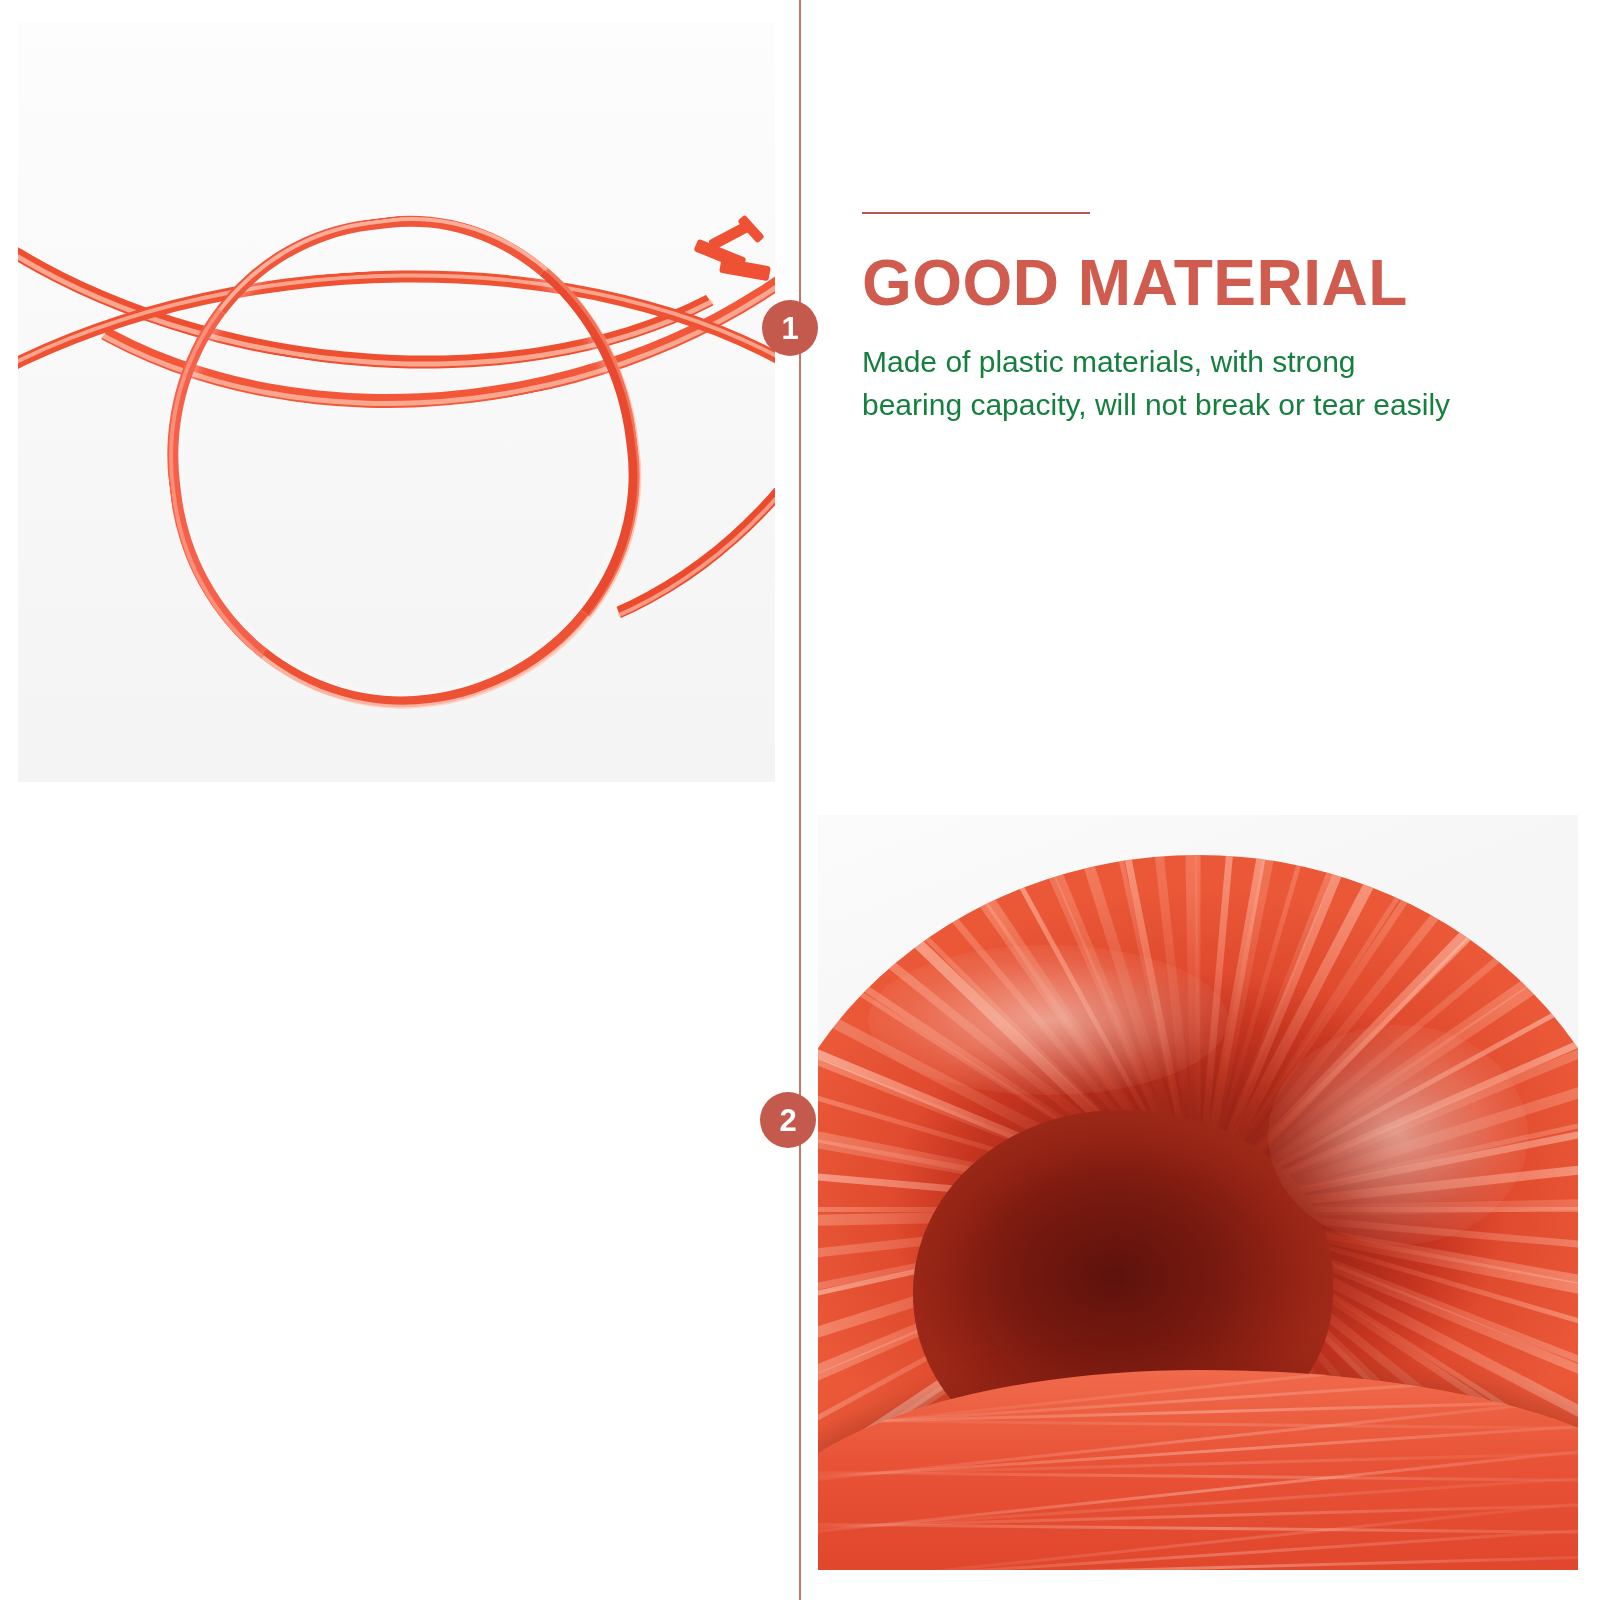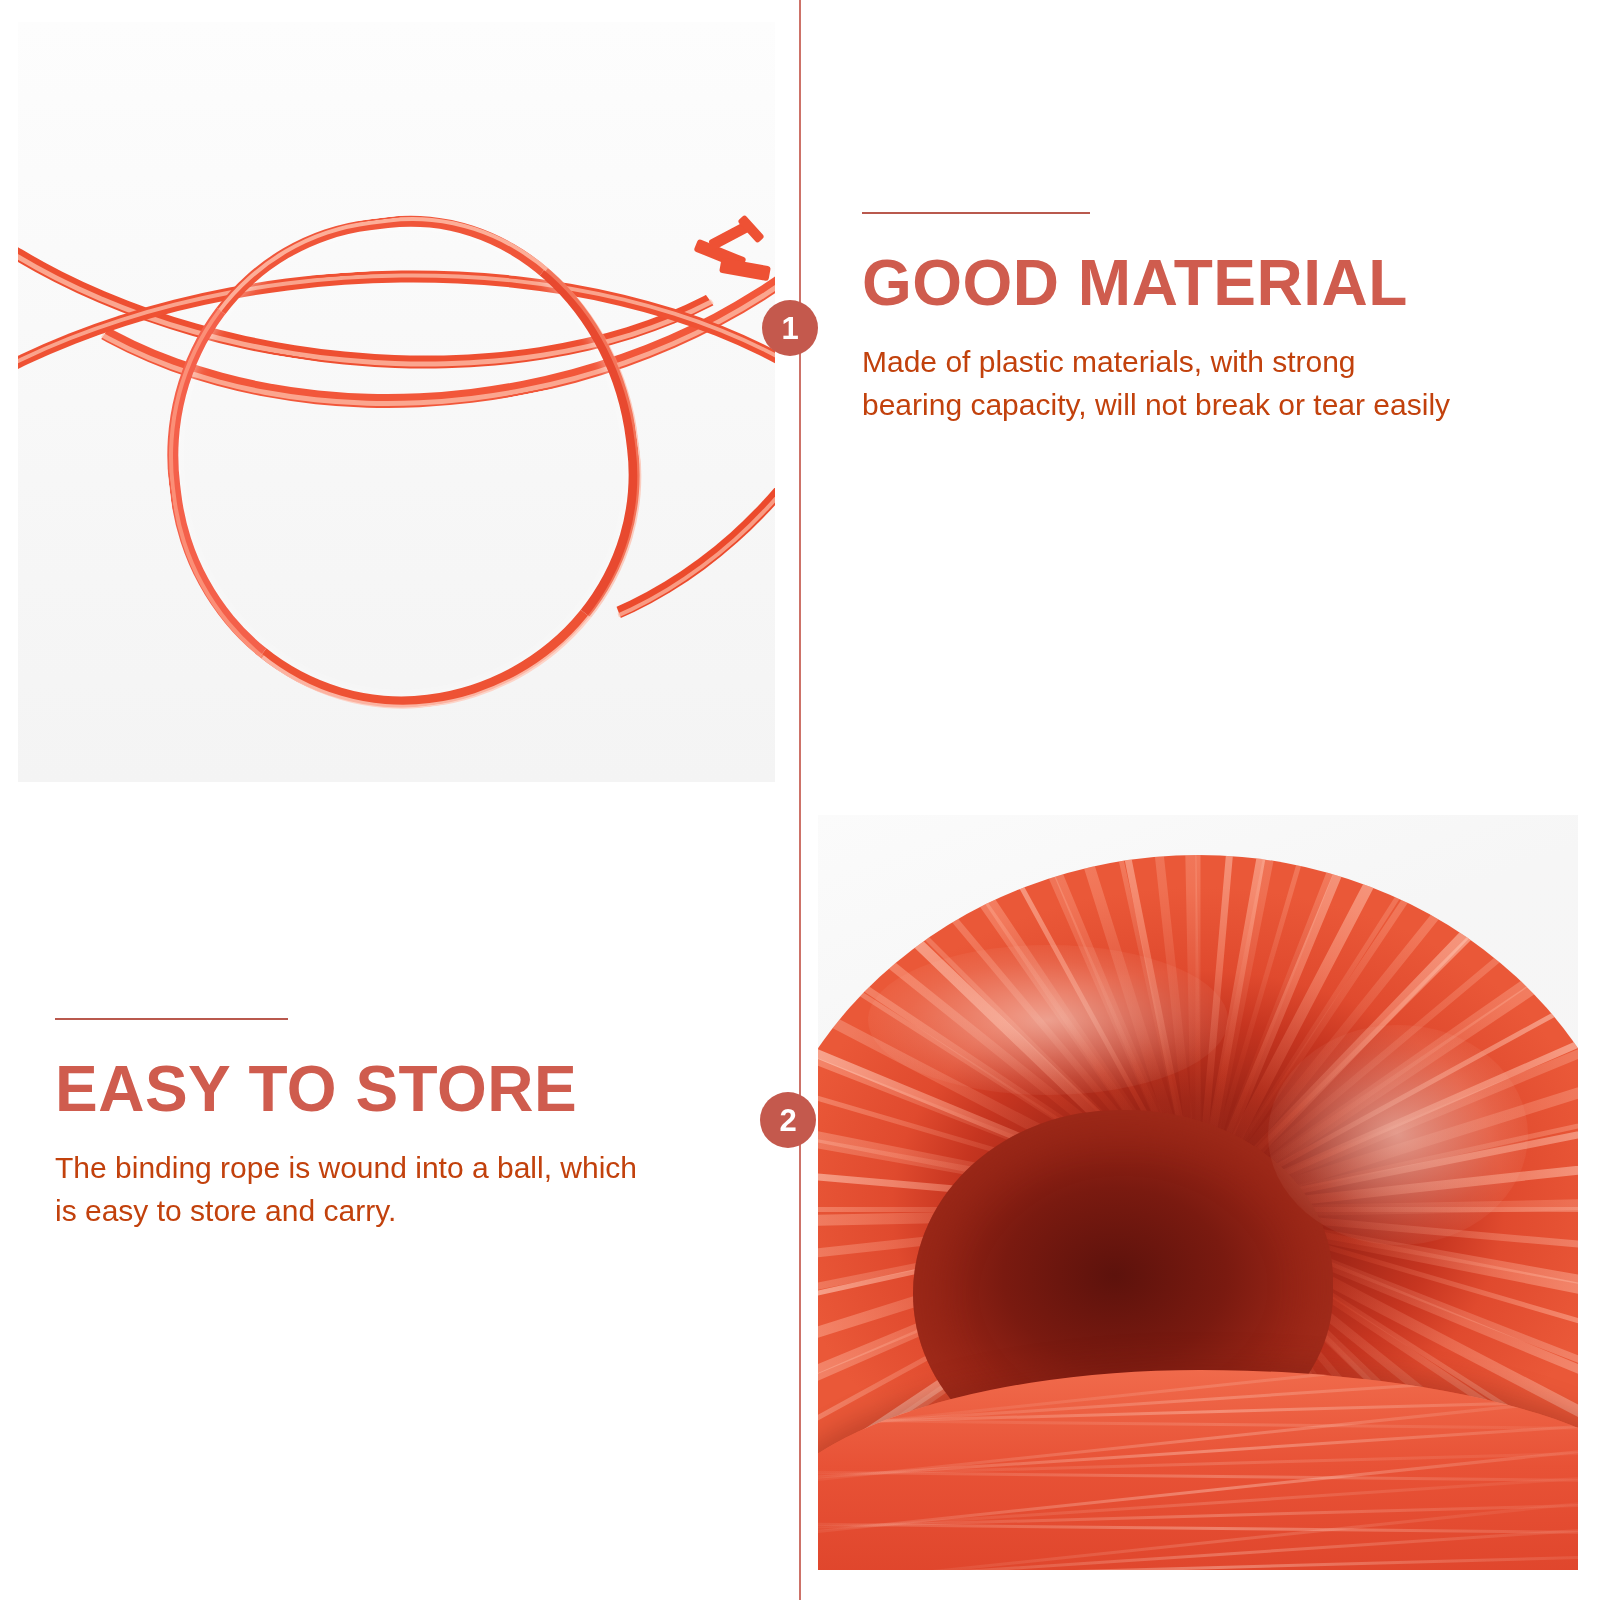--- a/index.html
+++ b/index.html
@@ -277,21 +277,21 @@
   .feature-title {
     color: #cf5c4e;
     font-size: 64px;
     font-weight: bold;
     letter-spacing: .5px;
     line-height: 1.05;
     margin: 0 0 24px 0;
     font-family: "Liberation Sans", sans-serif;
   }
   .feature-desc {
-    color: #c2410c;
+    color: #15803d;
     font-size: 30px;
     line-height: 1.42;
     margin: 0;
     font-family: "Liberation Sans", sans-serif;
     font-weight: normal;
   }
   #block-good-material .feature-desc { width: 590px; }
   #block-easy-to-store .feature-desc { width: 600px; }
 </style>
 </head>
@@ -449,19 +449,14 @@
 
   <div class="badge" id="badge-1">1</div>
   <div class="badge" id="badge-2">2</div>
 
   <div class="text-block" id="block-good-material">
     <div class="accent-rule"></div>
     <h2 class="feature-title">GOOD MATERIAL</h2>
     <p class="feature-desc">Made of plastic materials, with strong bearing capacity, will not break or tear easily</p>
   </div>
 
-  <div class="text-block" id="block-easy-to-store">
-    <div class="accent-rule"></div>
-    <h2 class="feature-title">EASY TO STORE</h2>
-    <p class="feature-desc">The binding rope is wound into a ball, which is easy to store and carry.</p>
-  </div>
 
 </div>
 
 </body></html>

